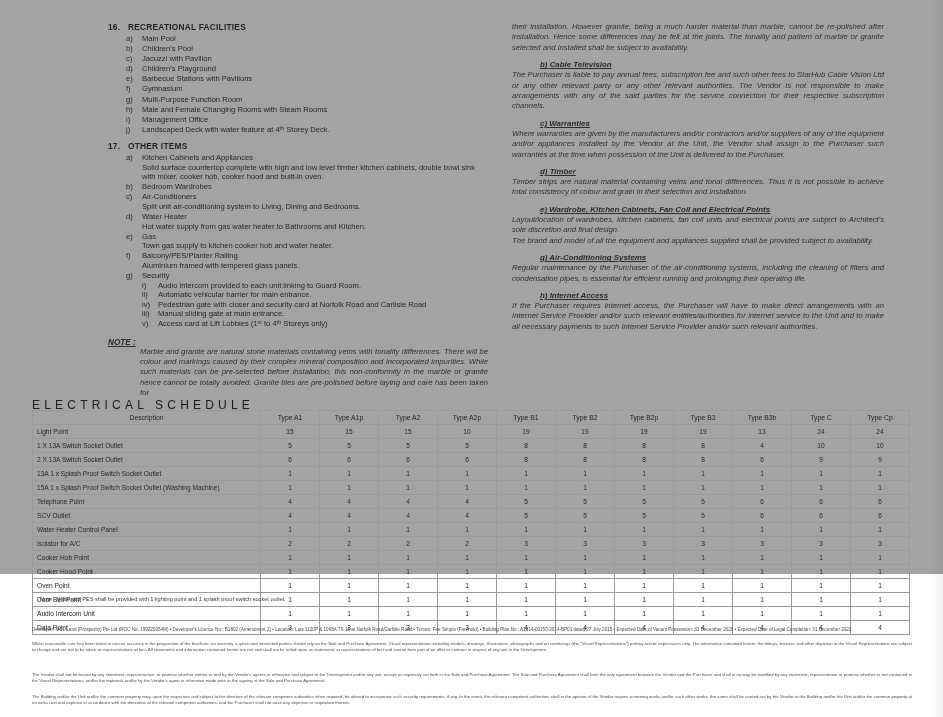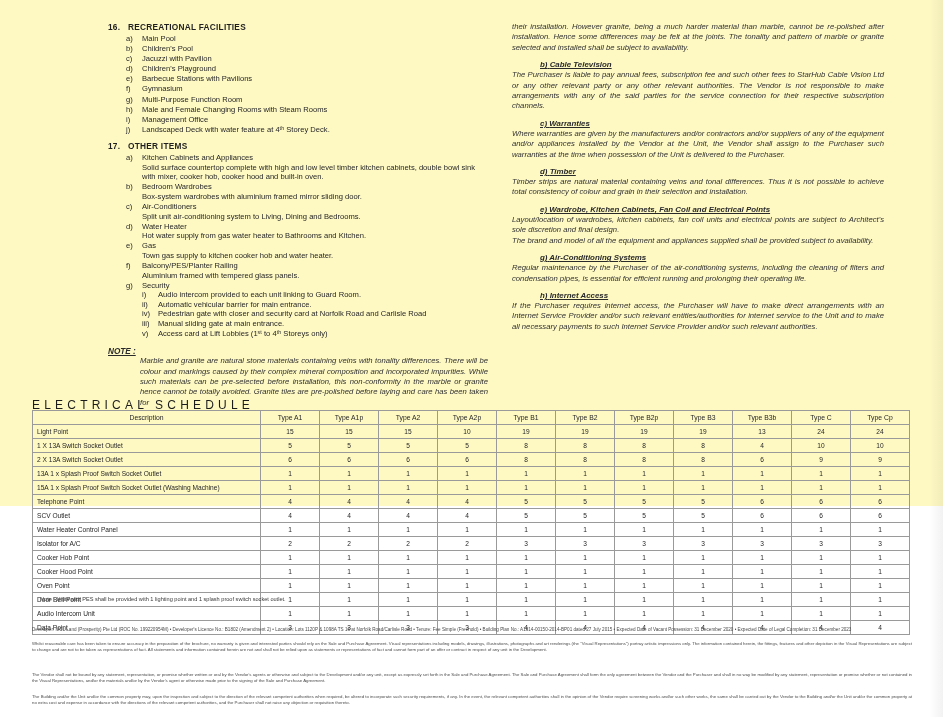--- a/index.html
+++ b/index.html
@@ -12,22 +12,22 @@
     height: 717px;
     font-family: "Liberation Sans", sans-serif;
     color: #2a2a2a;
     position: relative;
     overflow: hidden;
   }
   .page {
     position: absolute;
     left: 0; top: 0;
     width: 943px;
-    height: 506px;
-    background: #fef9c3;
+    height: 574px;
+    background: #a3a3a3;
   }
 
   
   .spec-cols {
     position: absolute;
     left: 0;
     top: 22px;
     width: 943px;
     height: 368px;
   }
@@ -258,21 +258,20 @@
       <div class="sec-head">
         <span class="num">17.</span><span>OTHER ITEMS</span>
       </div>
       <ul class="lvl1">
         <li>
           <span class="mk">a)</span><span>Kitchen Cabinets and Appliances</span>
           <div class="plain">Solid surface countertop complete with high and low level timber kitchen cabinets, double bowl sink with mixer, cooker hob, cooker hood and built-in oven.</div>
         </li>
         <li>
           <span class="mk">b)</span><span>Bedroom Wardrobes</span>
-          <div class="plain">Box-system wardrobes with aluminium framed mirror sliding door.</div>
         </li>
         <li>
           <span class="mk">c)</span><span>Air-Conditioners</span>
           <div class="plain">Split unit air-conditioning system to Living, Dining and Bedrooms.</div>
         </li>
         <li>
           <span class="mk">d)</span><span>Water Heater</span>
           <div class="plain">Hot water supply from gas water heater to Bathrooms and Kitchen.</div>
         </li>
         <li>

